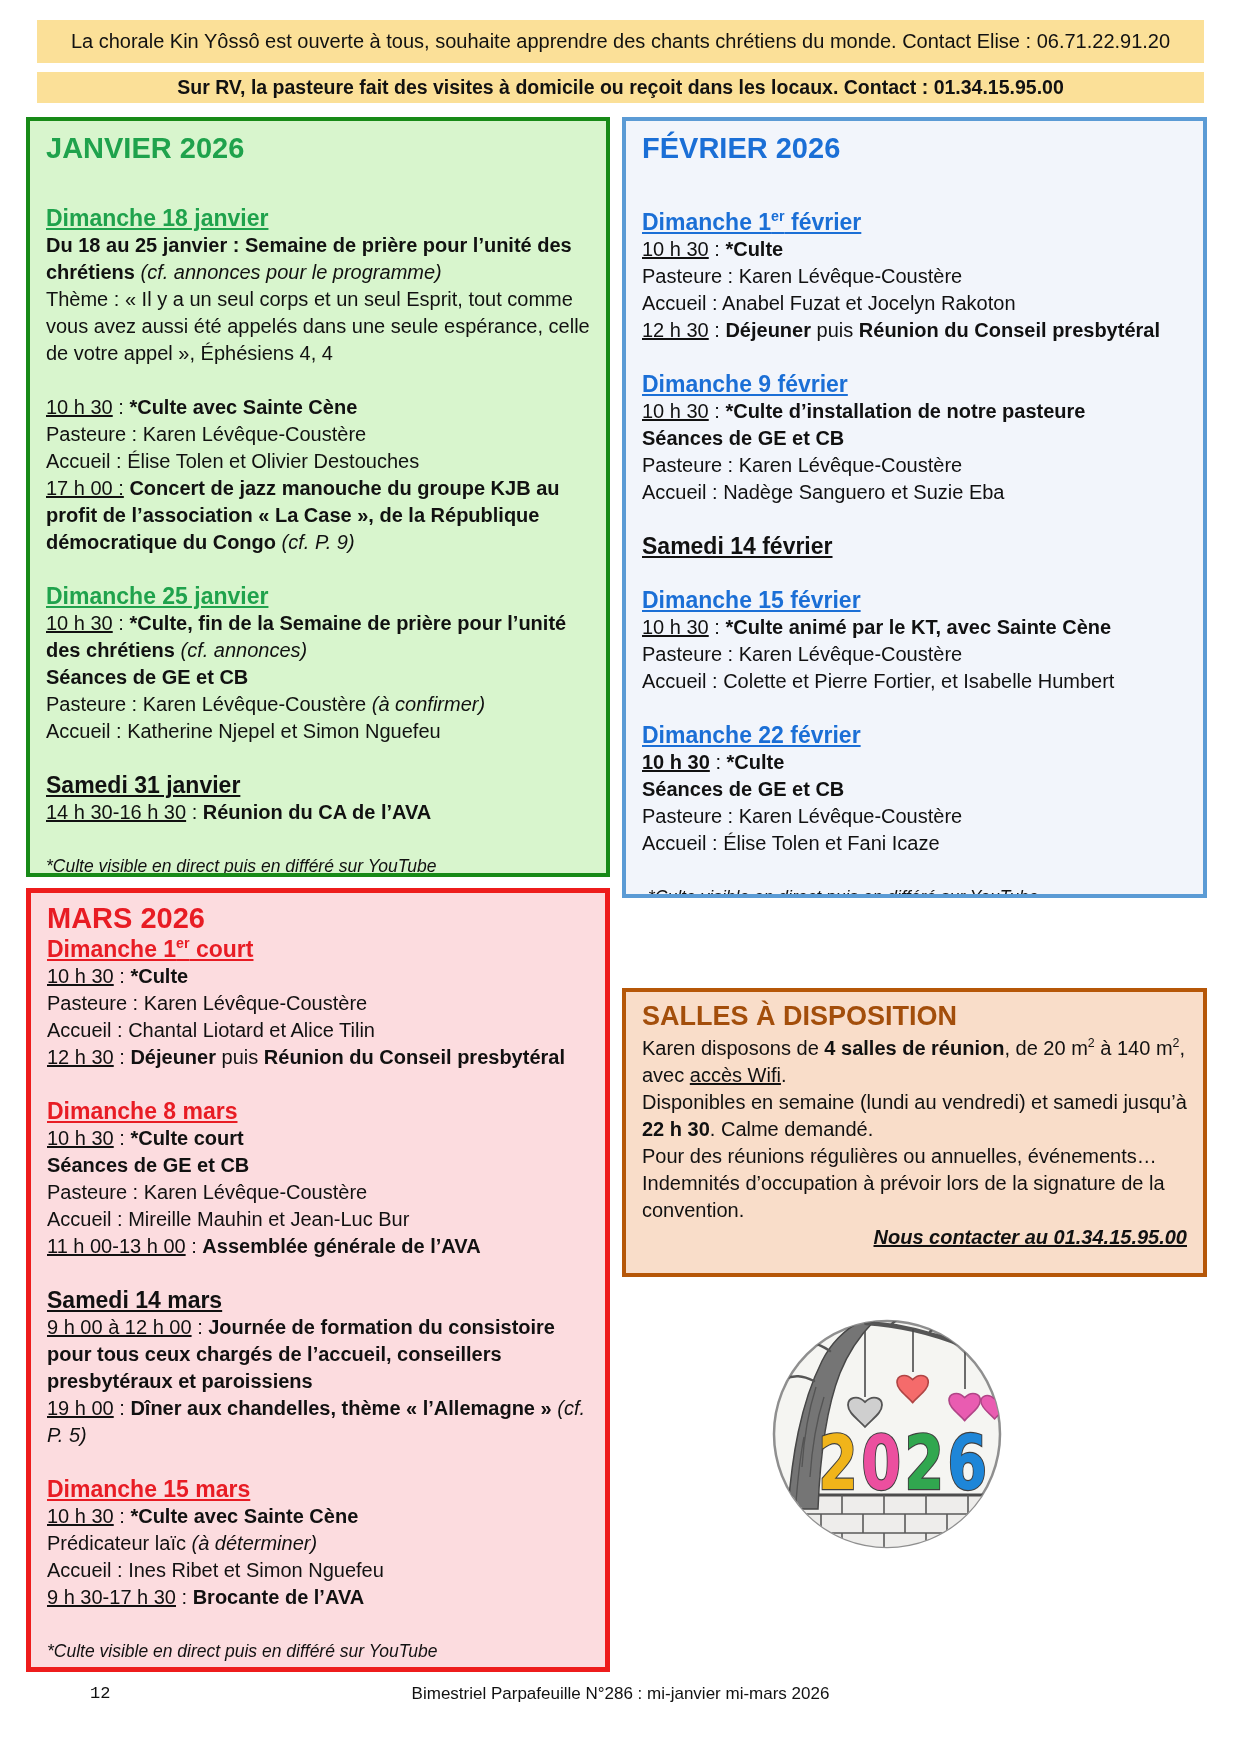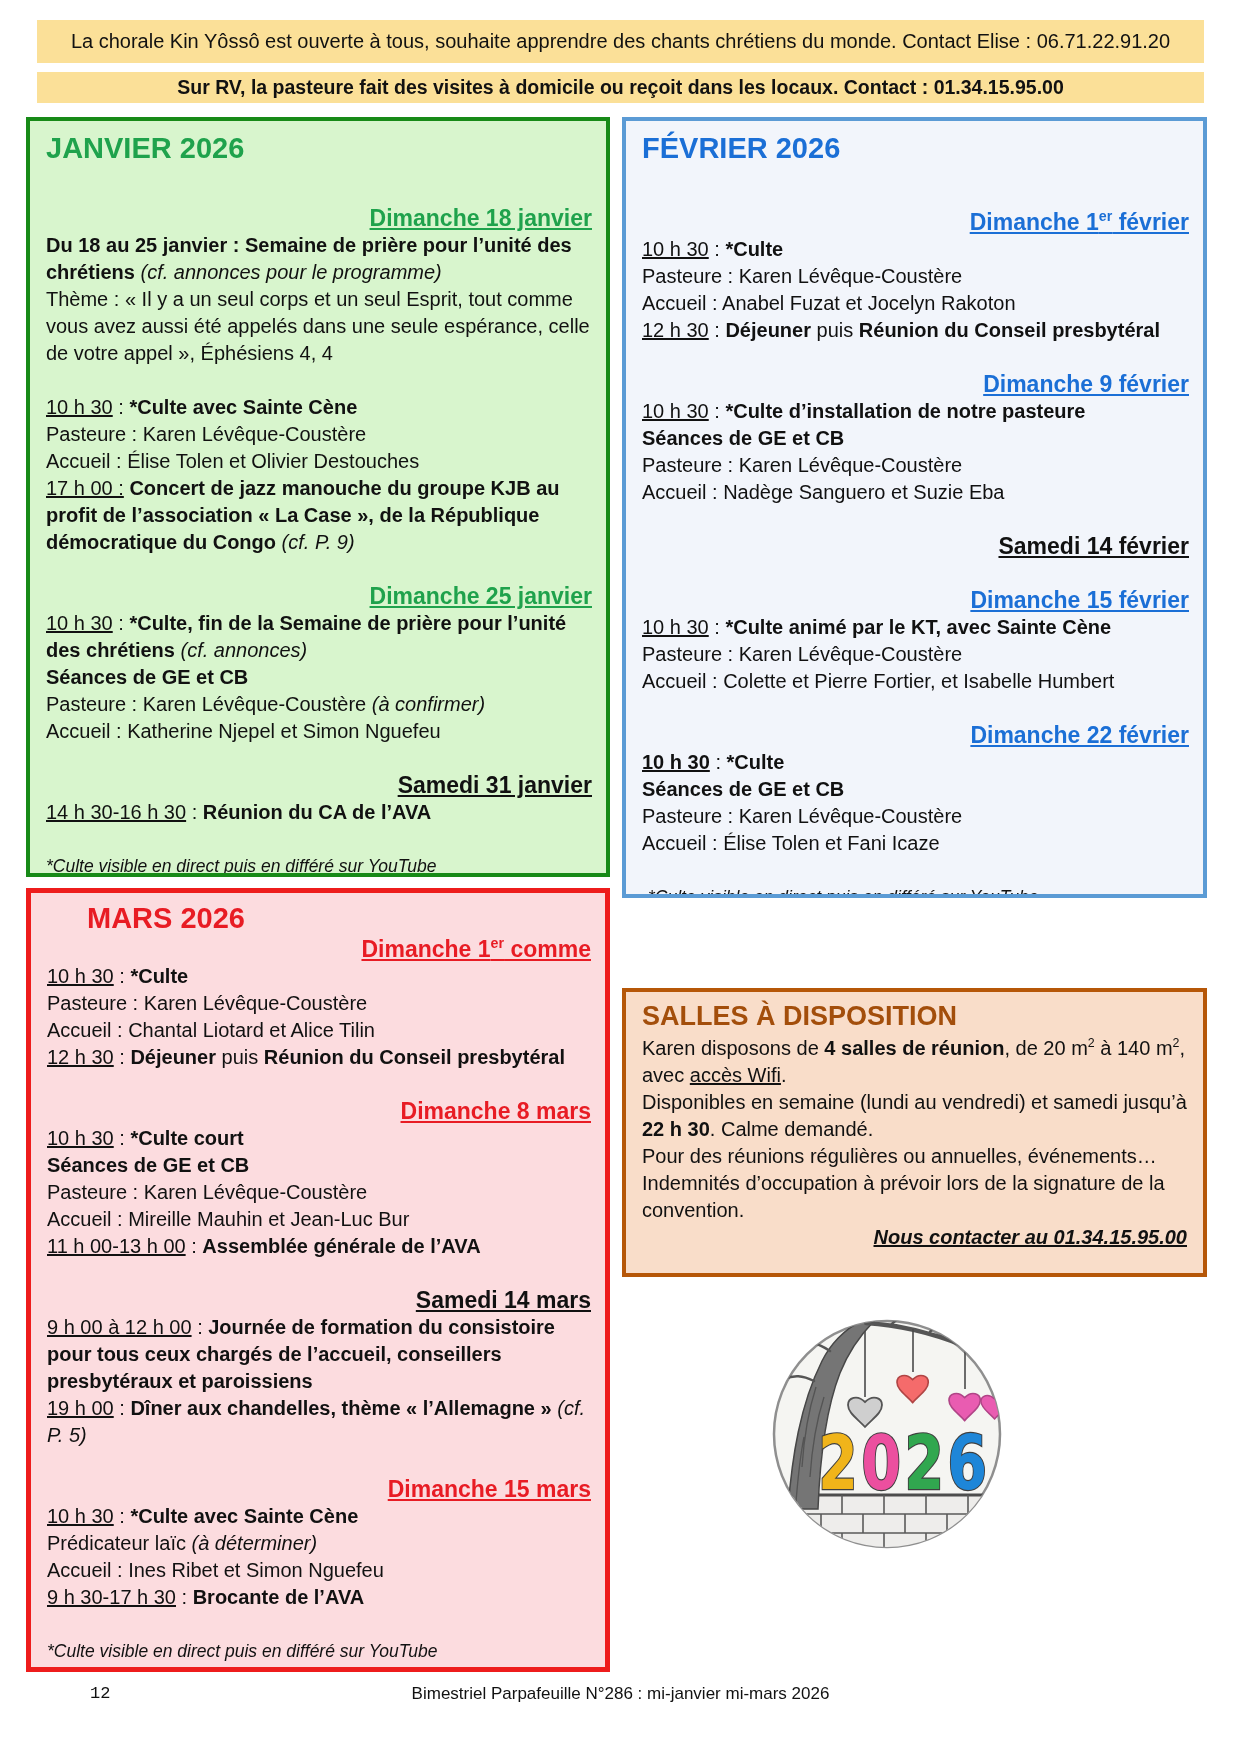--- a/index.html
+++ b/index.html
@@ -23,26 +23,26 @@
     border-color:var(--jan-border,#178a17);background:var(--jan-bg,#d8f5cd);--accent:var(--jan-accent,#1fa24c);}
   .box-feb{left:622px;top:117px;width:585px;height:781px;border-width:4px;
     border-color:var(--feb-border,#5b9bd5);background:var(--feb-bg,#f2f5fb);--accent:var(--feb-accent,#1b6fd6);}
   .box-mar{left:26px;top:888px;width:584px;height:784px;border-width:5px;
     border-color:var(--mar-border,#ee1c1c);background:var(--mar-bg,#fcdcdf);--accent:var(--mar-accent,#e81c24);}
   .box-sal{left:622px;top:988px;width:585px;height:289px;border-width:4px;
     border-color:var(--sal-border,#b65708);background:var(--sal-bg,#f9ddc9);--accent:var(--sal-accent,#a34e0b);}
   .month-title{font-weight:bold;font-size:29px;line-height:34px;color:var(--accent);padding-top:4px;}
   .box-jan .month-title{margin-bottom:40px;}
   .box-feb .month-title{margin-bottom:44px;}
-  .box-mar .month-title{margin-bottom:1px;padding-top:2px;margin-left:40px;}
+  .box-mar .month-title{margin-bottom:1px;padding-top:2px;}
   .box-sal .month-title{font-size:27px;line-height:32px;margin-bottom:3px;padding-top:2px;}
   .section{margin-top:27px;}
   .sections > .section:first-child{margin-top:0;}
   .box-sal .section{margin-top:0;}
-  .date-header{font-weight:bold;font-size:23px;color:var(--accent);text-align:right;}
+  .date-header{font-weight:bold;font-size:23px;color:var(--accent);}
   .date-header.black{color:#111;}
   .u{text-decoration:underline;}
   .b{font-weight:bold;}
   .i{font-style:italic;}
   .line.right{text-align:right;padding-right:2px;}
   sup{font-size:0.62em;line-height:0;}
   .footnote{font-size:17.5px;font-style:italic;margin-top:27px;}
   .box-feb .footnote{padding-left:6px;}
   
   .page-number{position:absolute;left:90px;top:1684px;font-size:17px;font-family:Liberation Mono, monospace;}
@@ -126,21 +126,21 @@
           <div class="line"><span>Accueil : Élise Tolen et Fani Icaze</span></div>
         </div>
       </div>
     <div class="footnote">*Culte visible en direct puis en différé sur YouTube</div>
   </div>
 
   <div class="box box-mar">
     <div class="month-title">MARS 2026</div>
     <div class="sections">
         <div class="section">
-          <div class="date-header"><span class="u"><span>Dimanche 1</span><sup>er</sup><span> comme</span></span></div>
+          <div class="date-header"><span class="u"><span>Dimanche 1</span><sup>er</sup><span> court</span></span></div>
           <div class="line"><span class="u">10 h 30</span><span> : </span><span class="b">*Culte</span></div>
           <div class="line"><span>Pasteure : Karen Lévêque-Coustère</span></div>
           <div class="line"><span>Accueil : Chantal Liotard et Alice Tilin</span></div>
           <div class="line"><span class="u">12 h 30</span><span> : </span><span class="b">Déjeuner</span><span> puis </span><span class="b">Réunion du Conseil presbytéral</span></div>
         </div>
         <div class="section">
           <div class="date-header"><span class="u"><span>Dimanche 8 mars</span></span></div>
           <div class="line"><span class="u">10 h 30</span><span> : </span><span class="b">*Culte court</span></div>
           <div class="line"><span class="b">Séances de GE et CB</span></div>
           <div class="line"><span>Pasteure : Karen Lévêque-Coustère</span></div>

